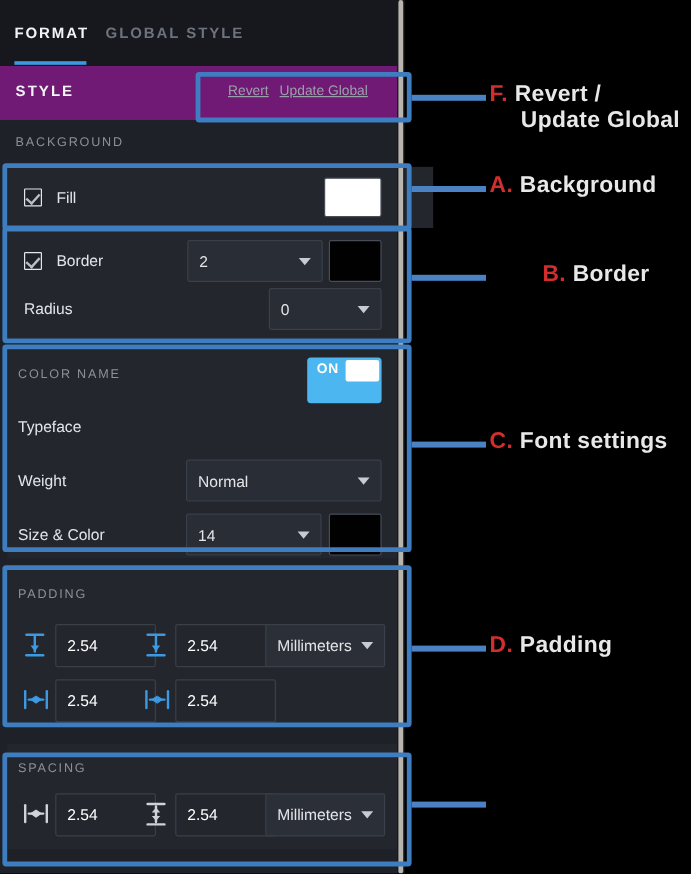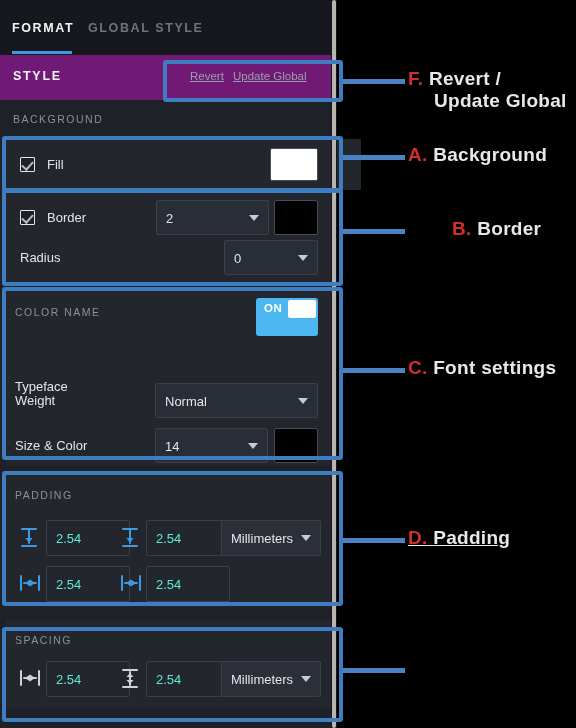--- a/index.html
+++ b/index.html
@@ -96,21 +96,21 @@
   }
 
   .swatch { position: absolute; border: 1px solid #474c56; border-radius: 2px; }
 
   .textbox {
     position: absolute; background: #23262d; border: 1px solid #3a3f49;
     border-radius: 2px;
   }
   .textbox .val {
     position: absolute; left: 9px; top: 50%; transform: translateY(-50%);
-    font-size: 13px; color: #5eead4;
+    font-size: 13px; color: #ffffff;
   }
 
   .toggle {
     position: absolute; width: 62px; height: 38px;
     background: #4cb6f0; border-radius: 3px; cursor: pointer;
   }
   .toggle .on-text {
     position: absolute; left: 8px; top: 4px;
     font-size: 11.5px; font-weight: bold; color: #ffffff; letter-spacing: .5px;
   }
@@ -180,21 +180,21 @@
       </div>
     </div>
 
     <div class="card" style="left:6px; top:290px; width:325px; height:175px;">
       <div class="grouphead" style="left:9px; top:16px;">COLOR NAME</div>
       <div class="toggle" style="right:13px; top:8px;">
         <span class="on-text">ON</span>
         <span class="knob"></span>
       </div>
 
-      <div class="rowlabel" style="left:9px; top:58px;margin-top:31px;">Typeface</div>
+      <div class="rowlabel" style="left:9px; top:58px;">Typeface</div>
 
       <div class="rowlabel" style="left:9px; top:103px;">Weight</div>
       <div class="select" style="left:149px; top:93px; width:163px; height:35px;">
         <span class="val">Normal</span>
         <span class="caret"></span>
       </div>
 
       <div class="rowlabel" style="left:9px; top:148px;">Size &amp; Color</div>
       <div class="select" style="left:149px; top:138px; width:113px; height:35px;">
         <span class="val">14</span>
@@ -337,21 +337,21 @@
 
   <div class="callout" style="left:2px; top:287px; width:341px; height:173px;"></div>
   <div class="connector" style="left:343px; top:368px; width:62px;"></div>
   <div class="anno" style="left:408px; top:357px;">
     <span class="ltr">C.</span>
     <span>Font settings</span>
   </div>
 
   <div class="callout" style="left:2px; top:471px; width:341px; height:135px;"></div>
   <div class="connector" style="left:343px; top:538px; width:62px;"></div>
-  <div class="anno" style="left:408px; top:527px;text-decoration:underline;">
+  <div class="anno" style="left:408px; top:527px;">
     <span class="ltr">D.</span>
     <span>Padding</span>
   </div>
 
   <div class="callout" style="left:2px; top:627px; width:341px; height:95px;"></div>
   <div class="connector" style="left:343px; top:668px; width:62px;"></div>
 
 </div>
 
 </body></html>

